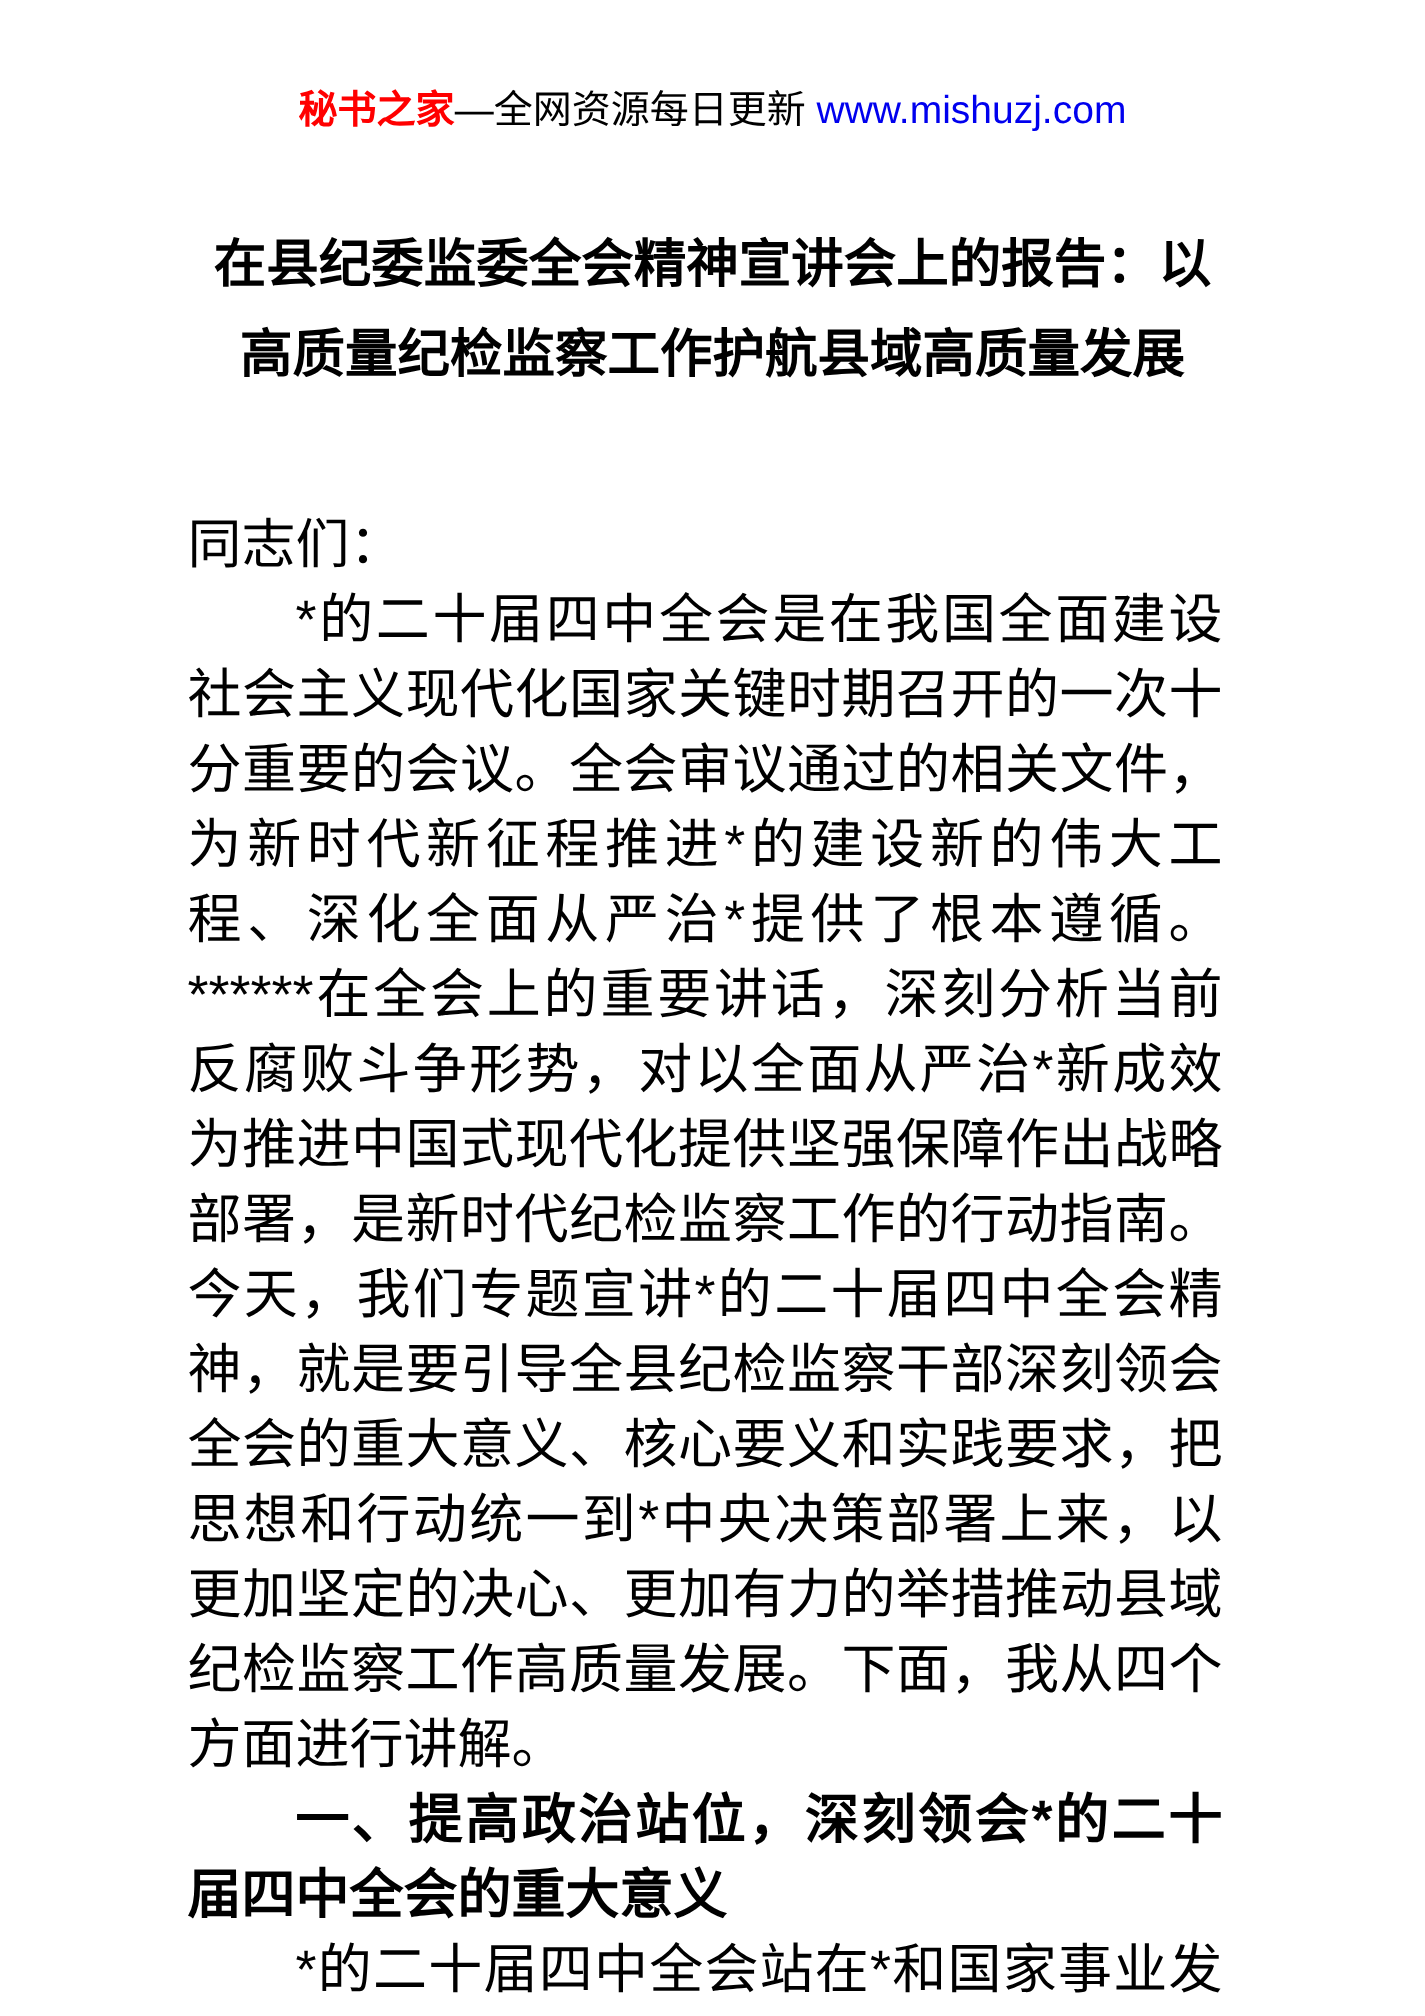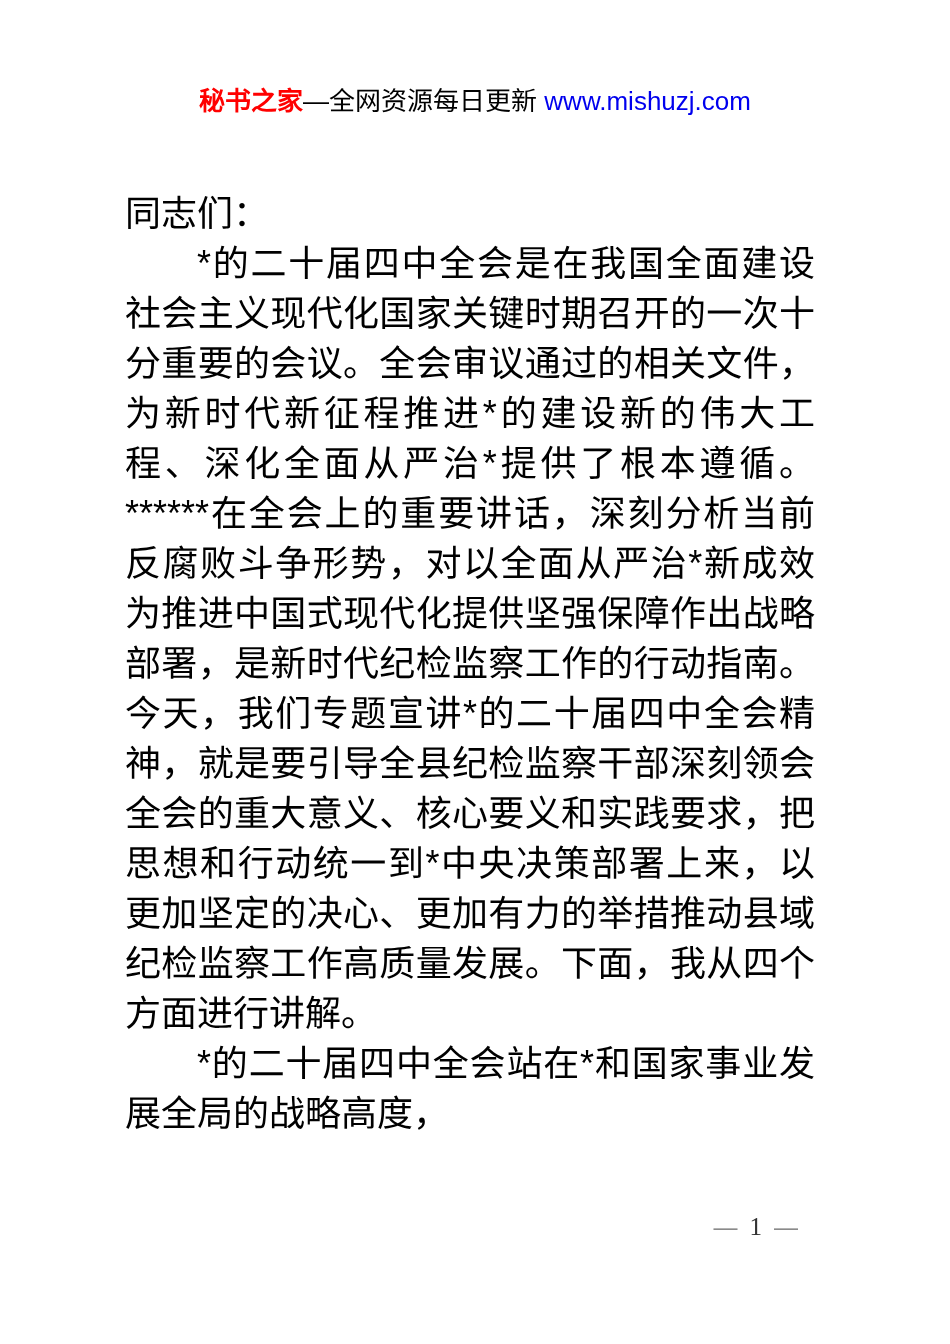--- a/index.html
+++ b/index.html
@@ -6,21 +6,21 @@
   html, body { background: #ffffff; }
   body {
     width: 950px; height: 1344px;
     overflow: hidden;
     font-family: "Liberation Sans", sans-serif;
     color: var(--text_black, #000000);
   }
   .page {
     width: 950px; height: 1344px;
     background: var(--page_white, #ffffff);
-    padding-top: 84px;
+    padding-top: 56px;
   }
   
   .site-header {
     text-align: center;
     font-size: 26px;
     line-height: 34px;
     white-space: nowrap;
   }
   .site-header .brand {
     color: var(--brand_red, #ff0000);
@@ -74,24 +74,26 @@
 </style>
 </head>
 <body>
 
 <div class="page">
 
   <div class="site-header">
     <span class="brand">秘书之家</span><span class="tagline">—全网资源每日更新 </span><span class="url">www.mishuzj.com</span>
   </div>
 
+  <h1 class="doc-title">在县纪委监委全会精神宣讲会上的报告：以高质量纪检监察工作护航县域高质量发展</h1>
 
   <div class="content">
     <p class="salutation">同志们：</p>
     <p class="para">*的二十届四中全会是在我国全面建设社会主义现代化国家关键时期召开的一次十分重要的会议。全会审议通过的相关文件，为新时代新征程推进*的建设新的伟大工程、深化全面从严治*提供了根本遵循。******在全会上的重要讲话，深刻分析当前反腐败斗争形势，对以全面从严治*新成效为推进中国式现代化提供坚强保障作出战略部署，是新时代纪检监察工作的行动指南。今天，我们专题宣讲*的二十届四中全会精神，就是要引导全县纪检监察干部深刻领会全会的重大意义、核心要义和实践要求，把思想和行动统一到*中央决策部署上来，以更加坚定的决心、更加有力的举措推动县域纪检监察工作高质量发展。下面，我从四个方面进行讲解。</p>
+    <p class="para heading">一、提高政治站位，深刻领会*的二十届四中全会的重大意义</p>
     <p class="para wide">*的二十届四中全会站在*和国家事业发展全局的战略高度，</p>
   </div>
 
   <div class="footer">
     <span class="dash">—</span><span class="num">1</span><span class="dash">—</span>
   </div>
 
 </div>
 
 </body></html>

